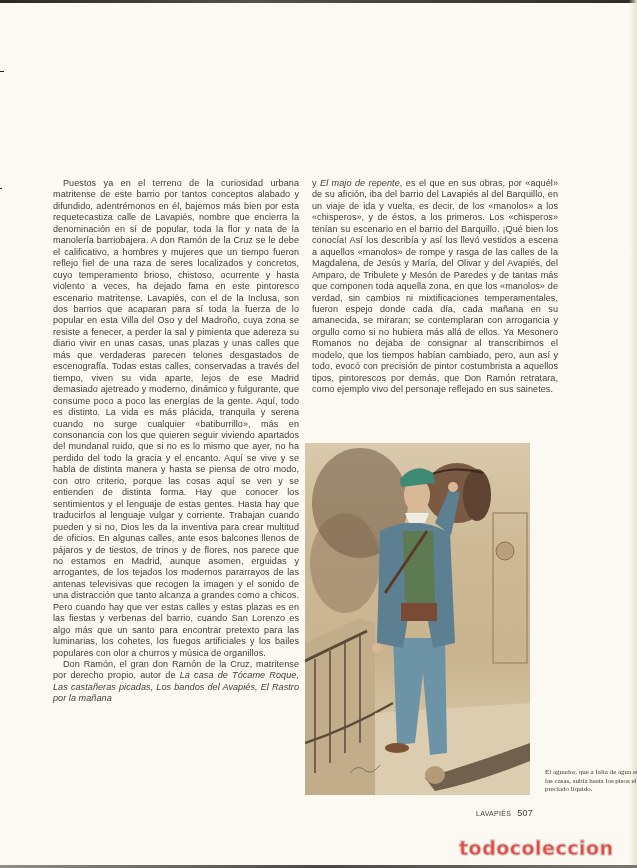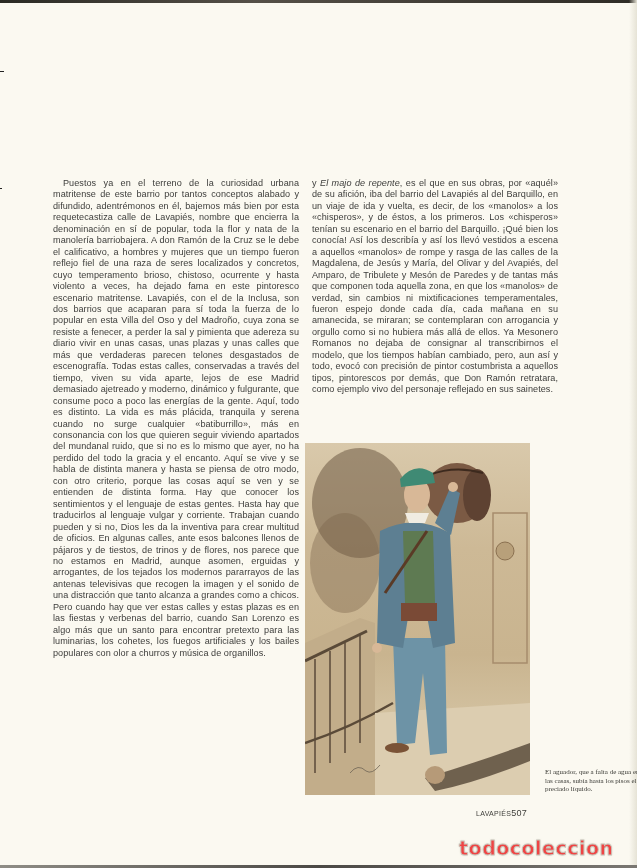--- a/index.html
+++ b/index.html
@@ -43,39 +43,40 @@
     }
     .caption {
       position: absolute; left: 545px; top: 768px; width: 95px;
       font-family: "Liberation Serif", serif; font-size: 7px; line-height: 8.6px;
       color: #3b3b36;
     }
     .footer {
       position: absolute; left: 476px; top: 808px;
       font-size: 7px; color: #3e3e3a; letter-spacing: 0.3px;
     }
-    .footer .page-num { font-size: 9px; }
+    .footer .page-num { font-size: 9px; margin-left: 6px; }
     .watermark {
       position: absolute; left: 459px; top: 837px;
       font-family: "DejaVu Sans", sans-serif; font-weight: bold;
       font-size: 19px; color: #ef4444; letter-spacing: 0.5px;
       -webkit-text-stroke: 0.8px #c9c6bb;
       text-shadow: 0 0 2px rgba(150,145,130,0.6);
     }
   </style>
 </head>
 <body>
 
 <div class="top-edge"></div>
 <div class="tick" style="top:71px"></div>
 <div class="tick" style="top:188px;width:2px"></div>
 <div class="right-shadow"></div>
 
 <div class="col left">
   <p>Puestos ya en el terreno de la curiosidad urbana matritense de este barrio por tantos conceptos alabado y difundido, adentrémonos en él, bajemos más bien por esta requetecastiza calle de Lavapiés, nombre que encierra la denominación en sí de popular, toda la flor y nata de la manolería barriobajera. A don Ramón de la Cruz se le debe el calificativo, a hombres y mujeres que un tiempo fueron reflejo fiel de una raza de seres localizados y concretos, cuyo temperamento brioso, chistoso, ocurrente y hasta violento a veces, ha dejado fama en este pintoresco escenario matritense. Lavapiés, con el de la Inclusa, son dos barrios que acaparan para sí toda la fuerza de lo popular en esta Villa del Oso y del Madroño, cuya zona se resiste a fenecer, a perder la sal y pimienta que adereza su diario vivir en unas casas, unas plazas y unas calles que más que verdaderas parecen telones desgastados de escenografía. Todas estas calles, conservadas a través del tiempo, viven su vida aparte, lejos de ese Madrid demasiado ajetreado y moderno, dinámico y fulgurante, que consume poco a poco las energías de la gente. Aquí, todo es distinto. La vida es más plácida, tranquila y serena cuando no surge cualquier «batiburrillo», más en consonancia con los que quieren seguir viviendo apartados del mundanal ruido, que si no es lo mismo que ayer, no ha perdido del todo la gracia y el encanto. Aquí se vive y se habla de distinta manera y hasta se piensa de otro modo, con otro criterio, porque las cosas aquí se ven y se entienden de distinta forma. Hay que conocer los sentimientos y el lenguaje de estas gentes. Hasta hay que traducirlos al lenguaje vulgar y corriente. Trabajan cuando pueden y si no, Dios les da la inventiva para crear multitud de oficios. En algunas calles, ante esos balcones llenos de pájaros y de tiestos, de trinos y de flores, nos parece que no estamos en Madrid, aunque asomen, erguidas y arrogantes, de los tejados los modernos pararrayos de las antenas televisivas que recogen la imagen y el sonido de una distracción que tanto alcanza a grandes como a chicos. Pero cuando hay que ver estas calles y estas plazas es en las fiestas y verbenas del barrio, cuando San Lorenzo es algo más que un santo para encontrar pretexto para las luminarias, los cohetes, los fuegos artificiales y los bailes populares con olor a churros y música de organillos.</p>
+  <p><span>Don Ramón, el gran don Ramón de la Cruz, matritense por derecho propio, autor de </span><em>La casa de Tócame Roque, Las castañeras picadas, Los bandos del Avapiés, El Rastro por la mañana</em></p>
 </div>
 
 <div class="col right">
   <p class="noindent"><span>y </span><em>El majo de repente</em><span>, es el que en sus obras, por «aquél» de su afición, iba del barrio del Lavapiés al del Barquillo, en un viaje de ida y vuelta, es decir, de los «manolos» a los «chisperos», y de éstos, a los primeros. Los «chisperos» tenían su escenario en el barrio del Barquillo. ¡Qué bien los conocía! Así los describía y así los llevó vestidos a escena a aquellos «manolos» de rompe y rasga de las calles de la Magdalena, de Jesús y María, del Olivar y del Avapiés, del Amparo, de Tribulete y Mesón de Paredes y de tantas más que componen toda aquella zona, en que los «manolos» de verdad, sin cambios ni mixtificaciones temperamentales, fueron espejo donde cada día, cada mañana en su amanecida, se miraran; se contemplaran con arrogancia y orgullo como si no hubiera más allá de ellos. Ya Mesonero Romanos no dejaba de consignar al transcribirnos el modelo, que los tiempos habían cambiado, pero, aun así y todo, evocó con precisión de pintor costumbrista a aquellos tipos, pintorescos por demás, que Don Ramón retratara, como ejemplo vivo del personaje reflejado en sus sainetes.</span></p>
 </div>
 
 <div class="figure">
   <svg width="225" height="352" viewBox="0 0 225 352" xmlns="http://www.w3.org/2000/svg">
 
     <ellipse cx="55" cy="60" rx="48" ry="55" fill="#6e5a44" opacity="0.55"></ellipse>

